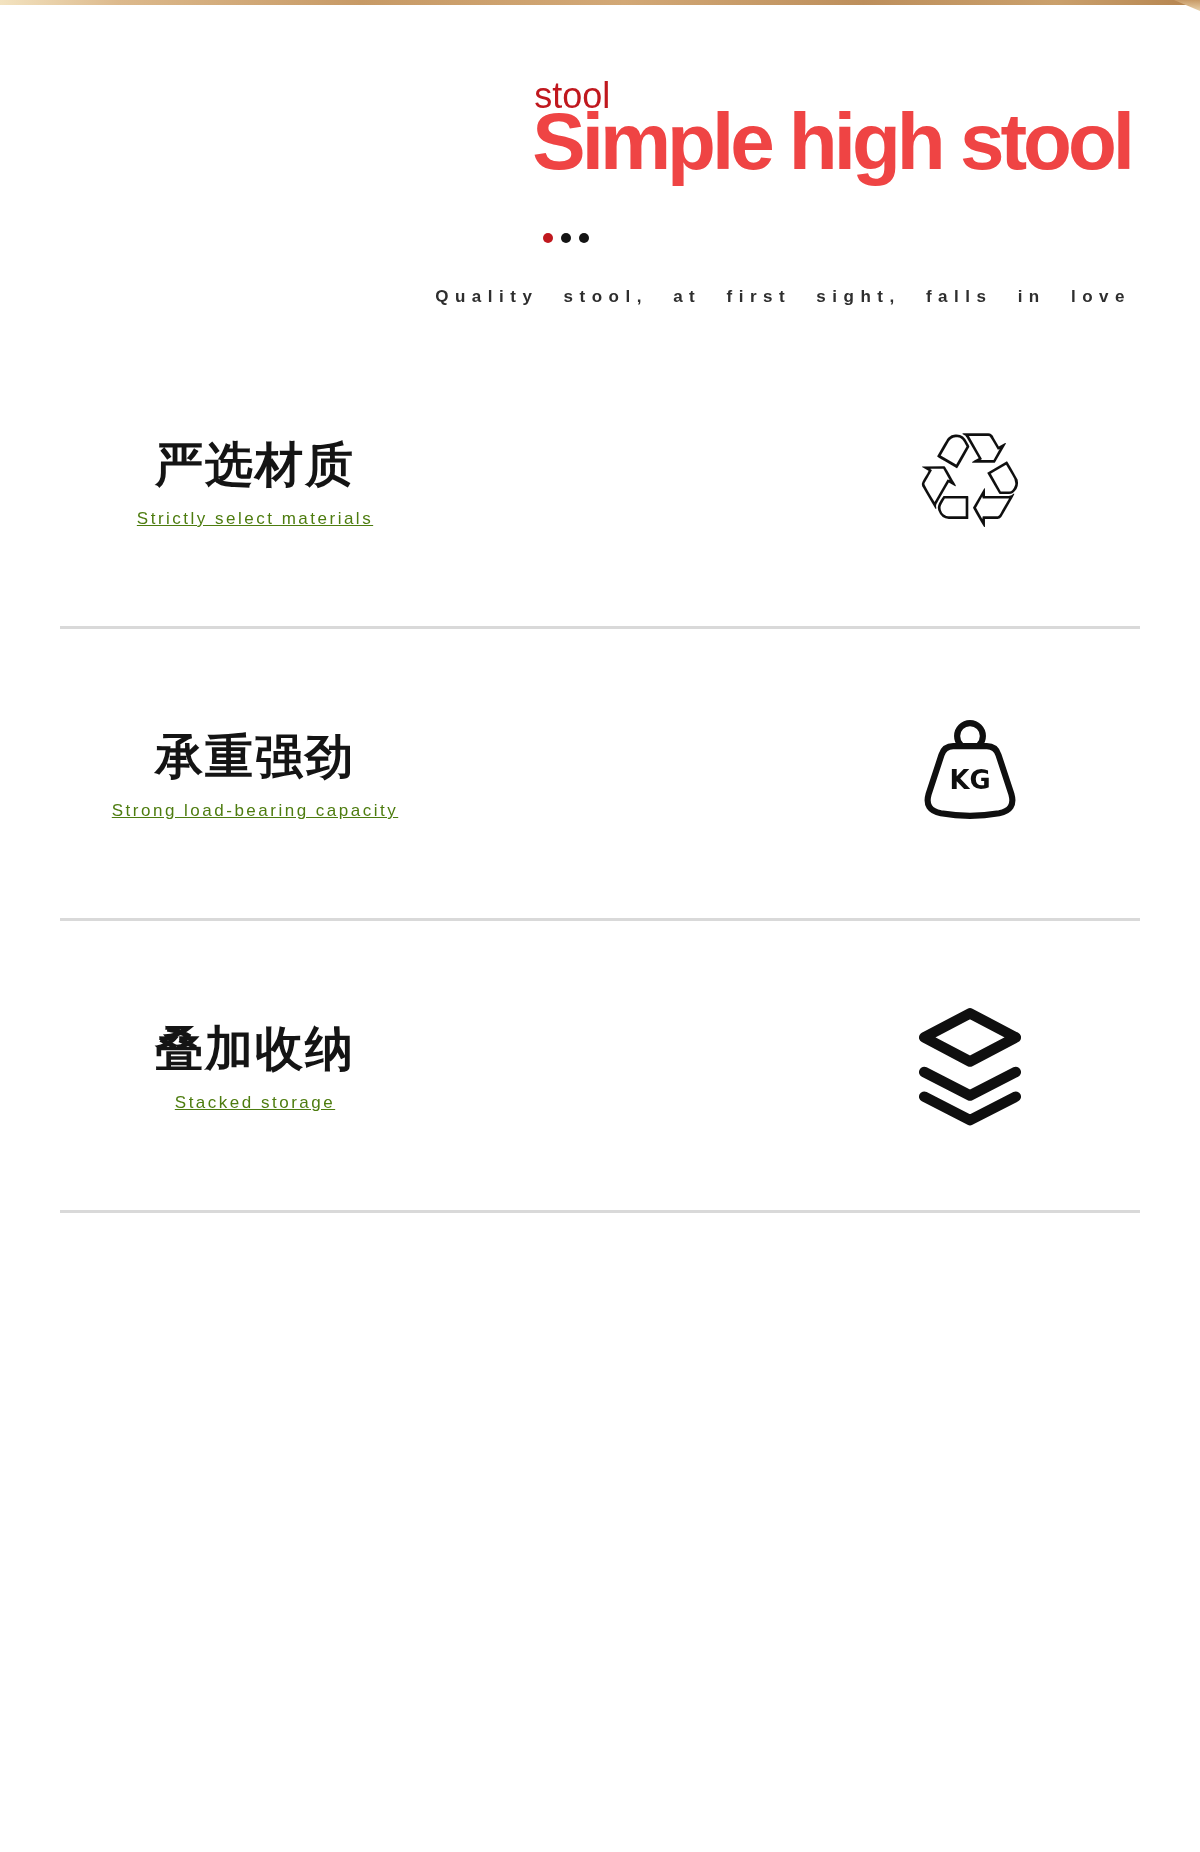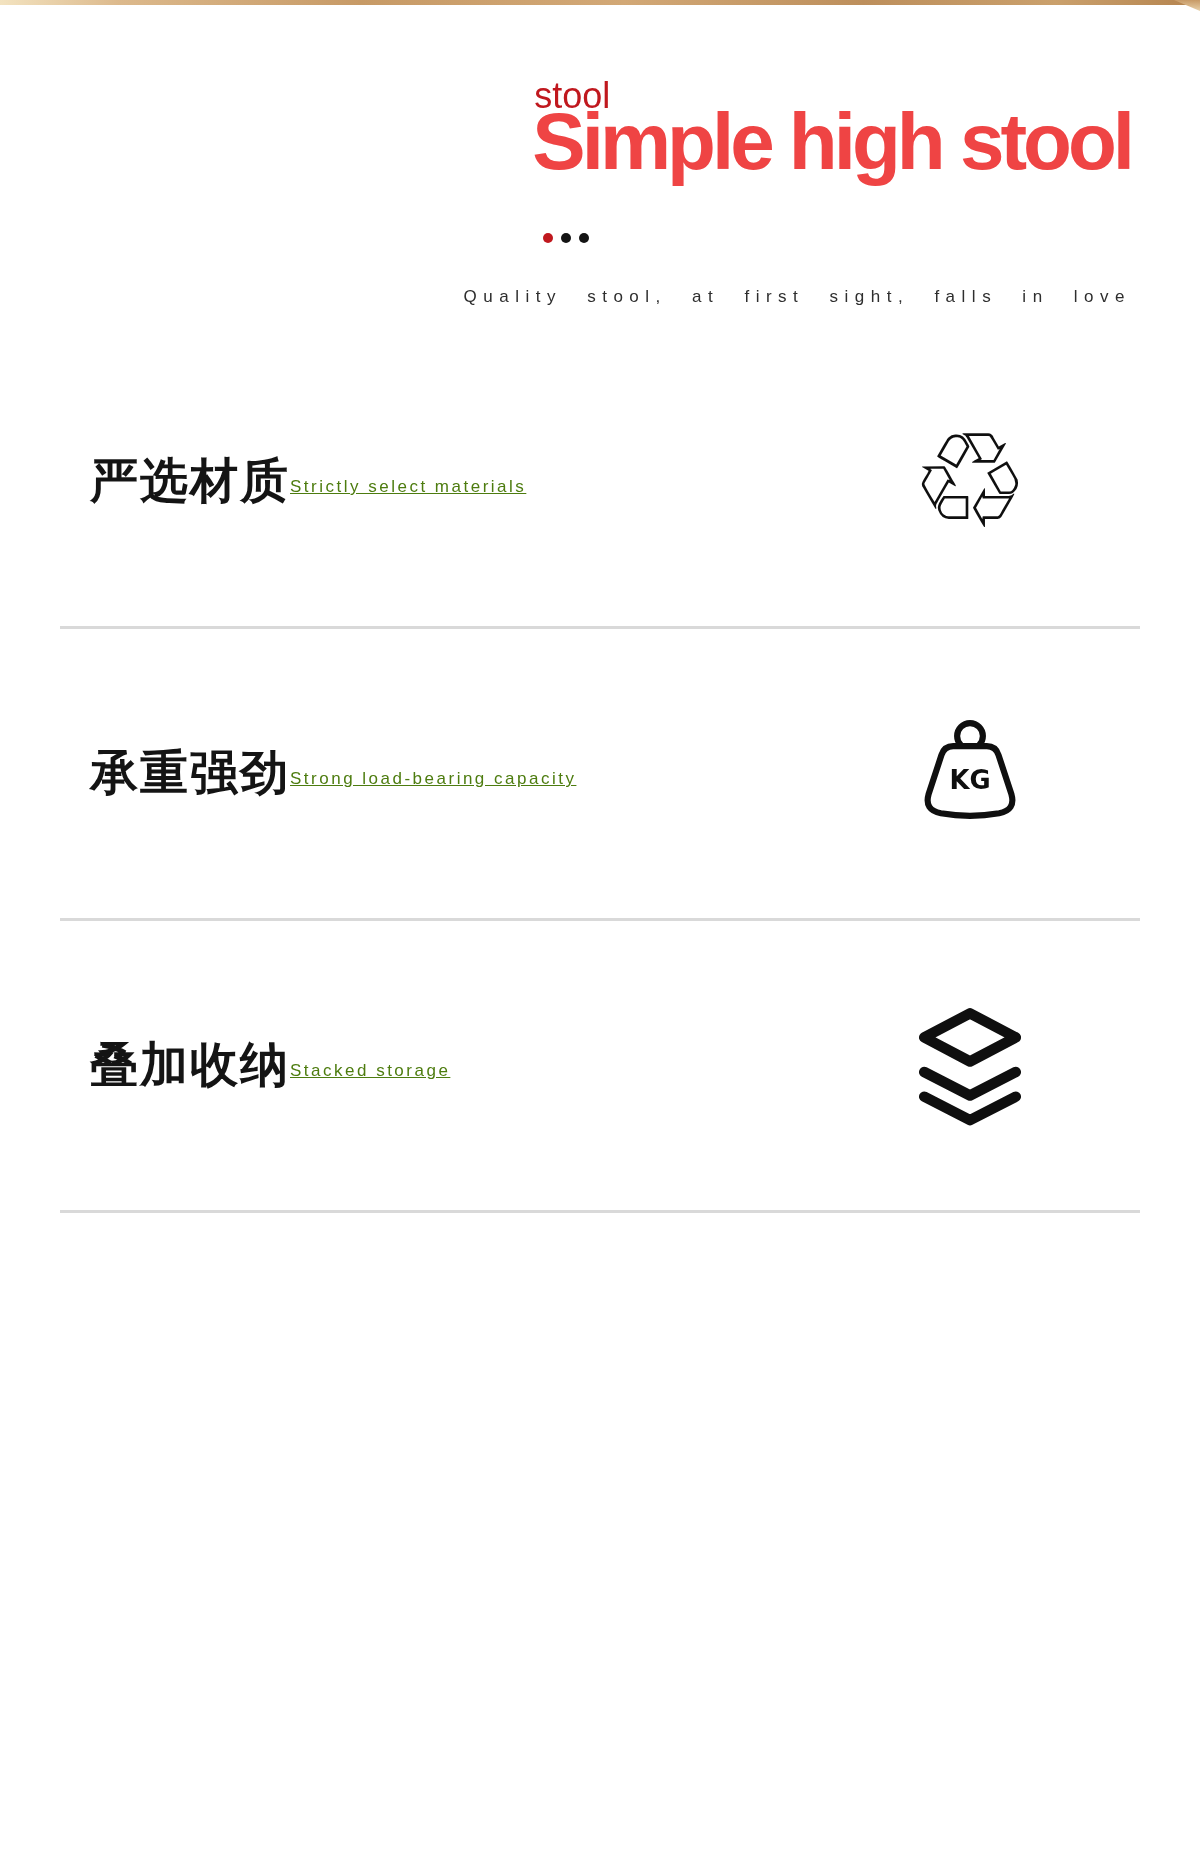--- a/index.html
+++ b/index.html
@@ -40,31 +40,31 @@
     margin-top:72px;font-size:56px;font-weight:500;color:#0f0f0f;
     letter-spacing:2px;line-height:1.05;white-space:nowrap;
   }
   .cn-mid{margin-left:42px;}
   .cn-underlined{
     background-image:linear-gradient(#b5121b,#b5121b);
     background-size:100% 11px;background-position:0 96%;background-repeat:no-repeat;
   }
   .subtitle-en{
     margin-top:44px;font-size:17px;color:#2e2e2e;
-    letter-spacing:6.5px;word-spacing:14px;white-space:nowrap;
+    letter-spacing:6.5px;word-spacing:14px;white-space:nowrap;font-weight:bold;
   }
 
   
   .features{margin:30px 60px 0 60px;}
   .feature{
     height:292px;border-bottom:3px solid #d9d9d9;
     display:flex;align-items:center;justify-content:space-between;
     padding:0 100px 0 30px;box-sizing:border-box;
   }
-  .feature-text{display:flex;flex-direction:row;align-items:center;min-width:330px;}
+  .feature-text{display:flex;flex-direction:column;align-items:center;min-width:330px;}
   .feature-title-cn{font-size:48px;font-weight:700;color:#141414;letter-spacing:2px;white-space:nowrap;}
   .feature-title-en{margin-top:12px;font-size:17px;color:#4d7c0f;letter-spacing:2.5px;white-space:nowrap;text-decoration:underline;}
   .feature-icon{width:140px;display:flex;justify-content:center;align-items:center;}
   .glyph-recycle{
     font-family:"DejaVu Sans",sans-serif;font-size:132px;line-height:1;color:#0f0f0f;
     font-weight:400;
   }
 </style>
 </head>
 <body>

